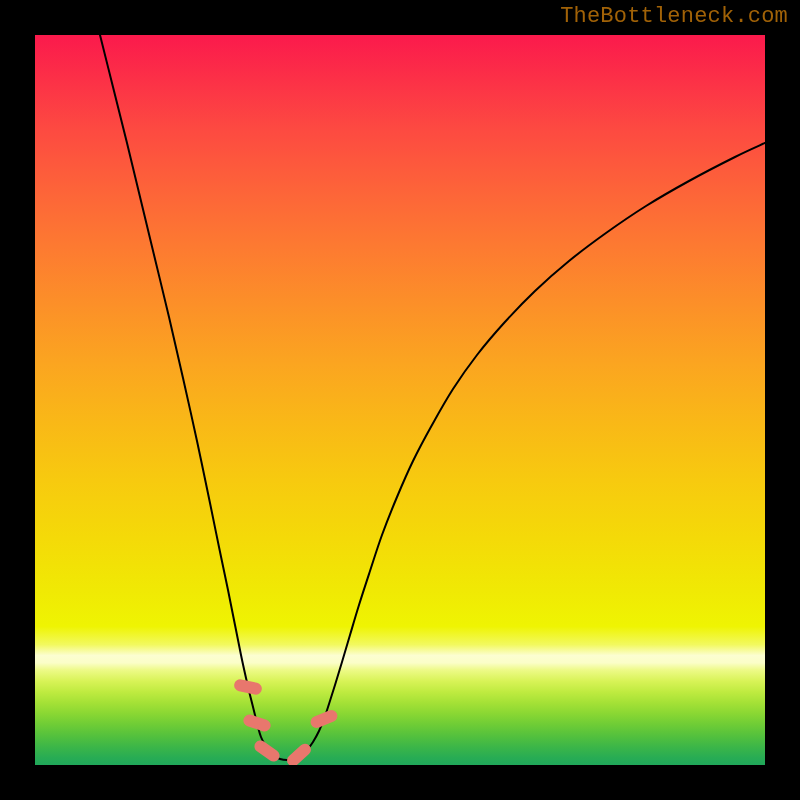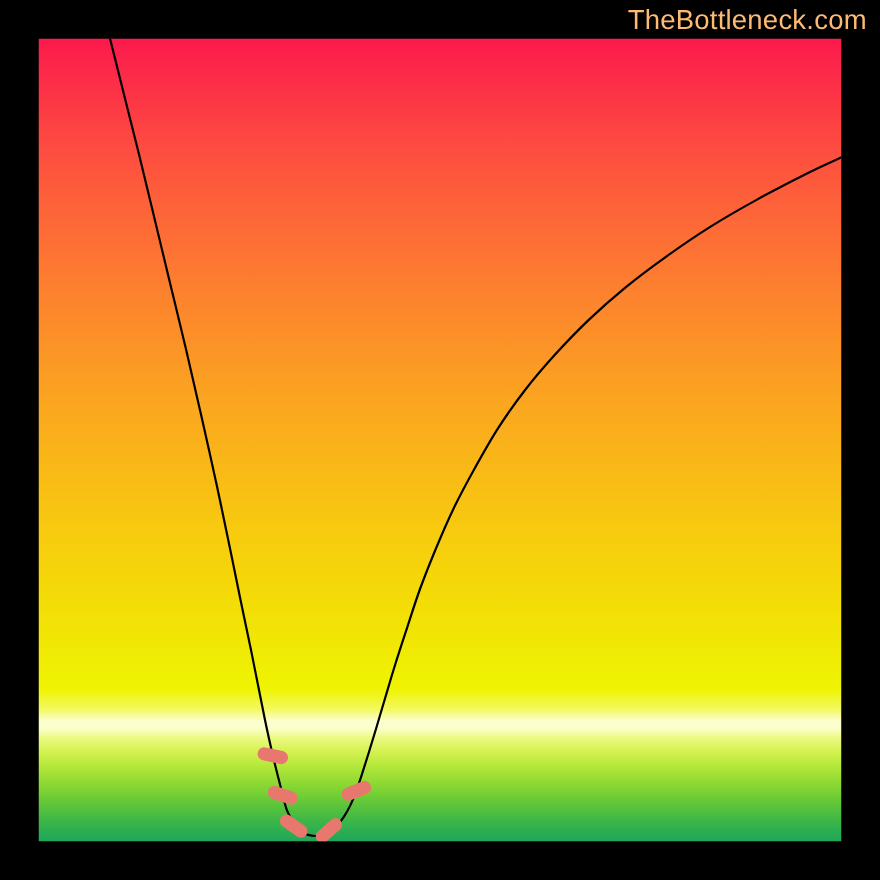--- a/index.html
+++ b/index.html
@@ -58,24 +58,24 @@
     left: 0;
     top: 0;
     width: 100%;
     height: 100%;
     pointer-events: none;
   }
   .watermark {
     position: absolute;
     top: 4px;
     right: 12px;
-    font-family: Liberation Sans, sans-serif;
-    font-size: 25px;
+    font-family: Liberation Mono, monospace;
+    font-size: 22px;
     font-weight: 500;
-    color: #fdba74;
+    color: #a16207;
     letter-spacing: 0.2px;
   }
 </style>
 </head>
 <body>
 
 <div class="watermark">TheBottleneck.com</div>
 
 <div class="frame">
   <div class="gradient-bg"></div>

